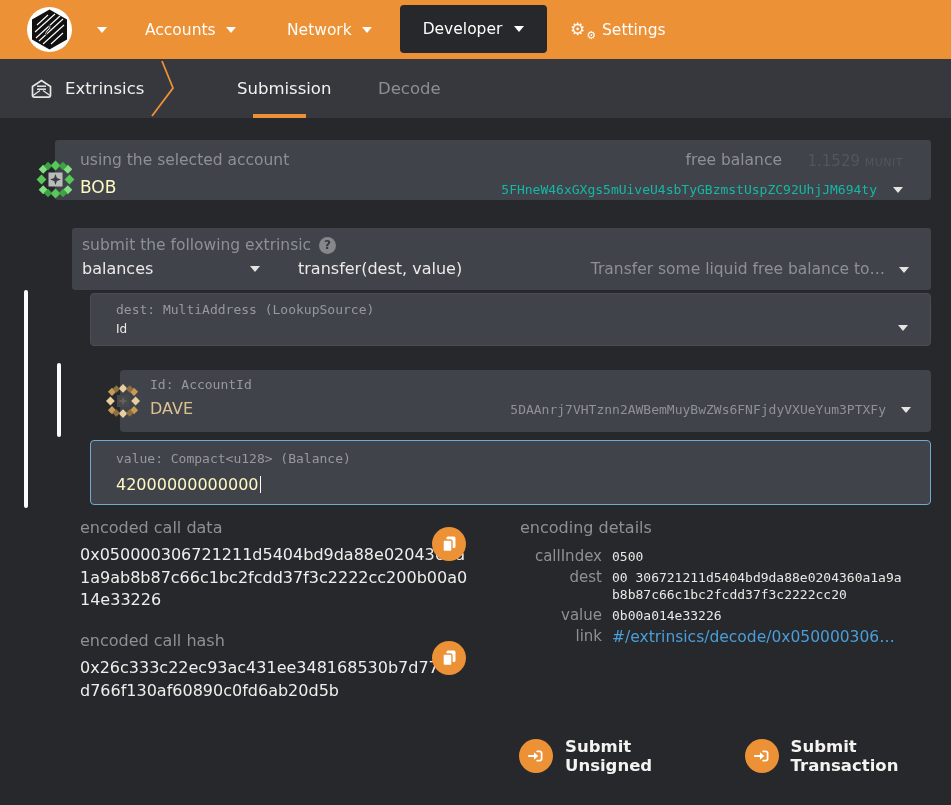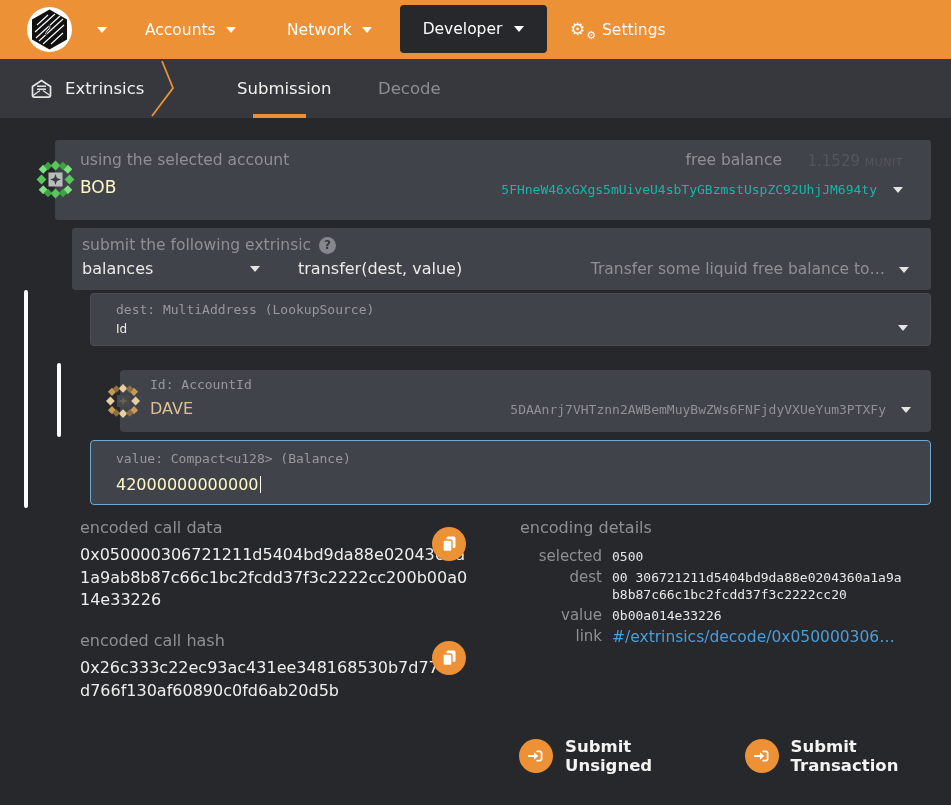--- a/index.html
+++ b/index.html
@@ -33,21 +33,21 @@
          cursor:pointer; }
   .tab-submission { left:237px; color:#f3f2f0; }
   .tab-decode { left:378px; color:#8c8e92; }
   .tab-underline { position:absolute; left:253px; bottom:0; width:53px; height:4px; background:#ec9135; }
 
   
   .main { position:absolute; top:118px; left:0; width:951px; height:687px; }
   .card { background:#404349; border-radius:3px; }
 
   
-  .account-card { position:absolute; left:55px; top:22px; width:876px; height:80px; cursor:pointer; }
+  .account-card { position:absolute; left:55px; top:22px; width:876px; height:60px; cursor:pointer; }
   .acct-label { position:absolute; left:25px; top:11px; font-size:15.5px; color:#8e9094; }
   .acct-name { position:absolute; left:25px; top:37px; font-size:17px; color:#fef9c3; }
   .free-bal-label { position:absolute; right:149px; top:11px; font-size:15.5px; color:#8e9094; }
   .free-bal-value { position:absolute; right:28px; top:12px; font-size:15px; color:#53565c; }
   .free-bal-value .unit { font-size:11px; letter-spacing:.5px; }
   .acct-address { position:absolute; right:54px; top:42px; font-family:"DejaVu Sans Mono",monospace;
                   font-size:13px; color:#14b8a6; }
   .sel-caret { width:0;height:0;border-left:5px solid transparent;border-right:5px solid transparent;
                border-top:6px solid #e4e4e2; position:absolute; }
   .identicon { position:absolute; }
@@ -293,21 +293,21 @@
     <div class="copy-btn" style="top:523px;">
       <svg width="17" height="18" viewBox="0 0 17 18">
         <rect x="5.5" y="1.5" width="9" height="11.5" rx="1.5" fill="#fff"></rect>
         <rect x="2" y="5" width="9" height="11.5" rx="1.5" fill="#fff" stroke="#ec9135" stroke-width="1.4"></rect>
       </svg>
     </div>
 
     <div class="details">
       <div class="details-title">encoding details</div>
       <div class="d-row">
-        <div class="d-key">selected</div>
+        <div class="d-key">callIndex</div>
         <div class="d-val">0500</div>
       </div>
       <div class="d-row">
         <div class="d-key">dest</div>
         <div class="d-val">
           <div>00 306721211d5404bd9da88e0204360a1a9a</div>
           <div>b8b87c66c1bc2fcdd37f3c2222cc20</div>
         </div>
       </div>
       <div class="d-row">

